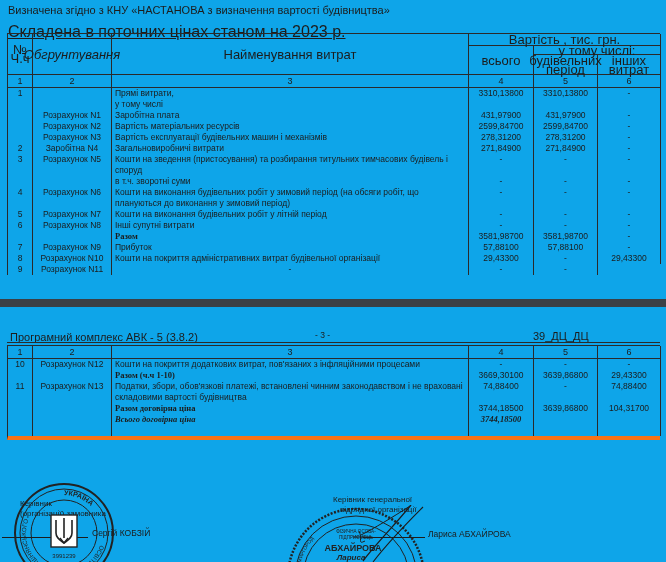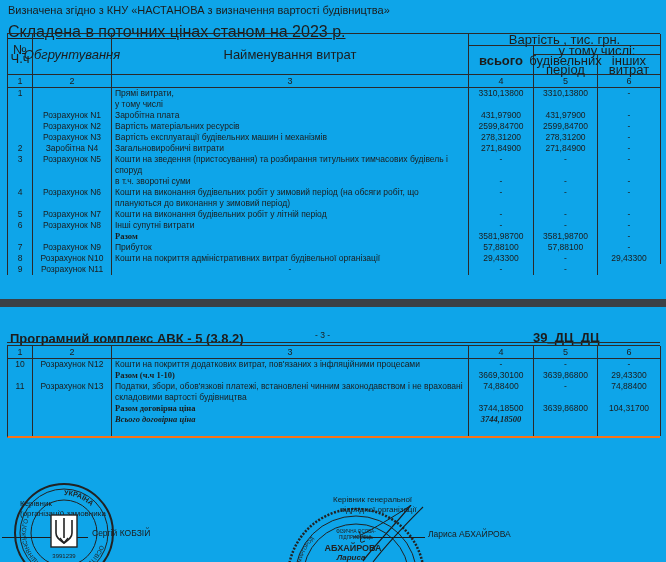--- a/index.html
+++ b/index.html
@@ -14,44 +14,44 @@
   .grid{display:grid;grid-template-columns:25px 79px 357px 65px 64px 63px;}
   .hgrid{display:grid;grid-template-columns:25px 79px 357px 65px 64px 63px;
          grid-template-rows:12px 9px 20px;border-top:1px solid #2a2a2a;border-left:1px solid #2a2a2a;}
   .hgrid .cell{border-right:1px solid #2a2a2a;border-bottom:1px solid #2a2a2a;
          display:flex;align-items:center;justify-content:center;text-align:center;
          font-size:13px;line-height:9px;}
   .h-num{grid-area:1/1/4/2;flex-direction:column;}
   .h-basis{grid-area:1/2/4/3;font-style:italic;}
   .h-name{grid-area:1/3/4/4;}
   .h-cost{grid-area:1/4/2/7;}
-  .h-total{grid-area:2/4/4/5;font-weight:bold;}
+  .h-total{grid-area:2/4/4/5;}
   .h-incl{grid-area:2/5/3/7;}
   .h-constr{grid-area:3/5/4/6;}
   .h-other{grid-area:3/6/4/7;}
   .numrow{border-left:1px solid #2a2a2a;}
   .numrow .cell{height:12px;border-right:1px solid #2a2a2a;border-bottom:1px solid #2a2a2a;
          display:flex;align-items:center;justify-content:center;font-size:9px;}
   .t2 .numrow{border-top:1px solid #2a2a2a;}
   .tbody{border-left:1px solid #2a2a2a;}
-  .t2 .tbody{border-bottom:2px solid #f97316;}
+  .t2 .tbody{border-bottom:4px solid #f97316;}
   .brow{display:grid;grid-template-columns:25px 79px 357px 65px 64px 63px;height:11px;}
   .brow>div{border-right:1px solid #2a2a2a;font-size:8.5px;line-height:11px;overflow:visible;white-space:nowrap;}
   .rc1,.rc2,.rc4,.rc5,.rc6{text-align:center;}
   .rc3{padding-left:3px;}
   .bold{font-weight:bold;font-family:Liberation Serif, serif;}
   .italic{font-style:italic;}
 
   
   .pagebar{position:absolute;left:0;top:299px;width:666px;height:8px;background:#3b4046;}
 
   
-  .p2soft{font-size:13px;font-weight:bold;}
+  .p2soft{font-size:11px;font-weight:normal;}
   .p2num{font-size:8.5px;}
-  .p2code{font-size:13px;font-weight:bold;}
+  .p2code{font-size:11px;font-weight:normal;}
   .rule{position:absolute;left:7px;top:342px;width:653px;border-top:1px solid #2a2a2a;height:0;}
 
   
   .sig-role{font-size:8px;line-height:10px;}
   .sig-name{font-size:8.5px;}
   .sigline{position:absolute;border-top:1px solid #1c1c1c;height:0;}
   svg text{font-family:"Liberation Sans",sans-serif;}
 </style>
 </head>
 <body>

